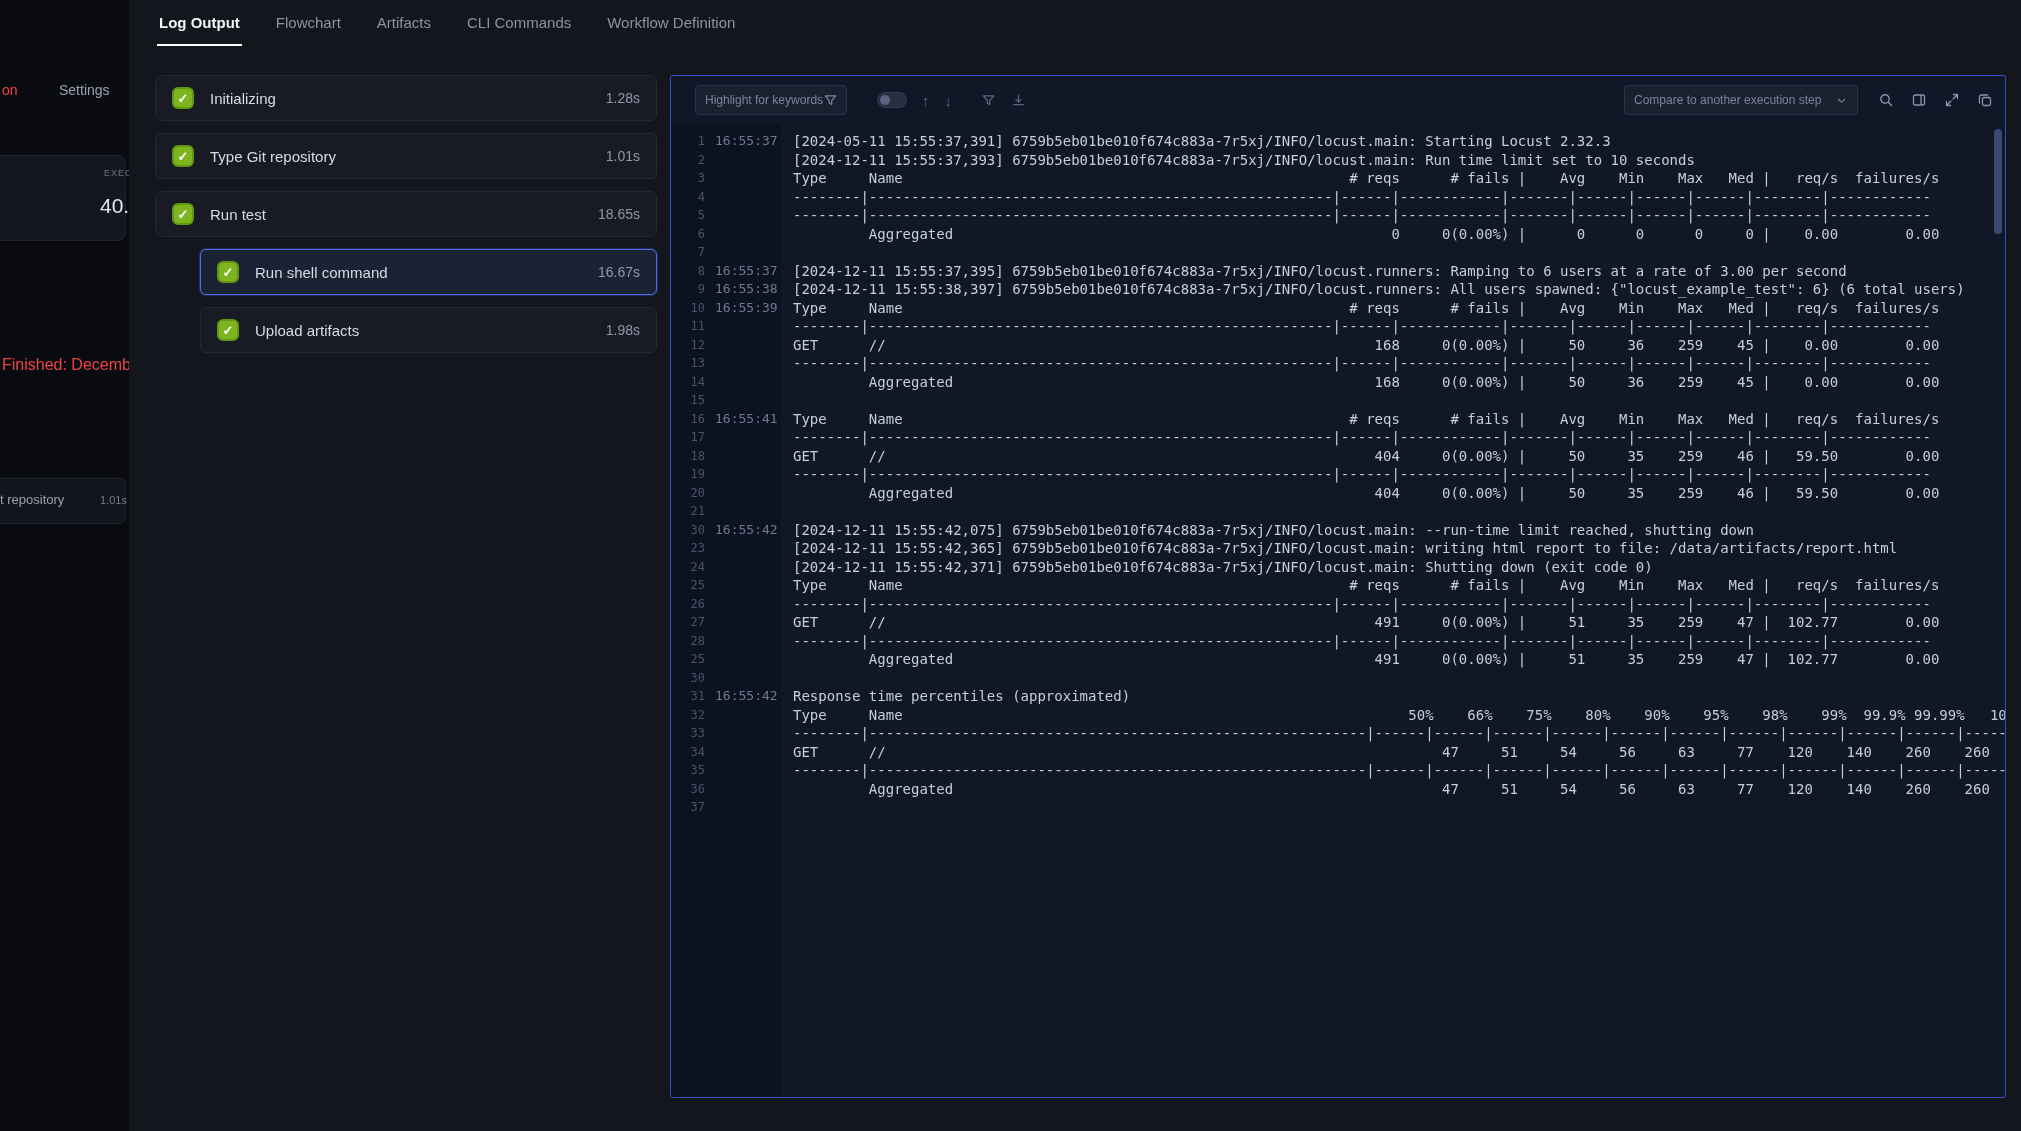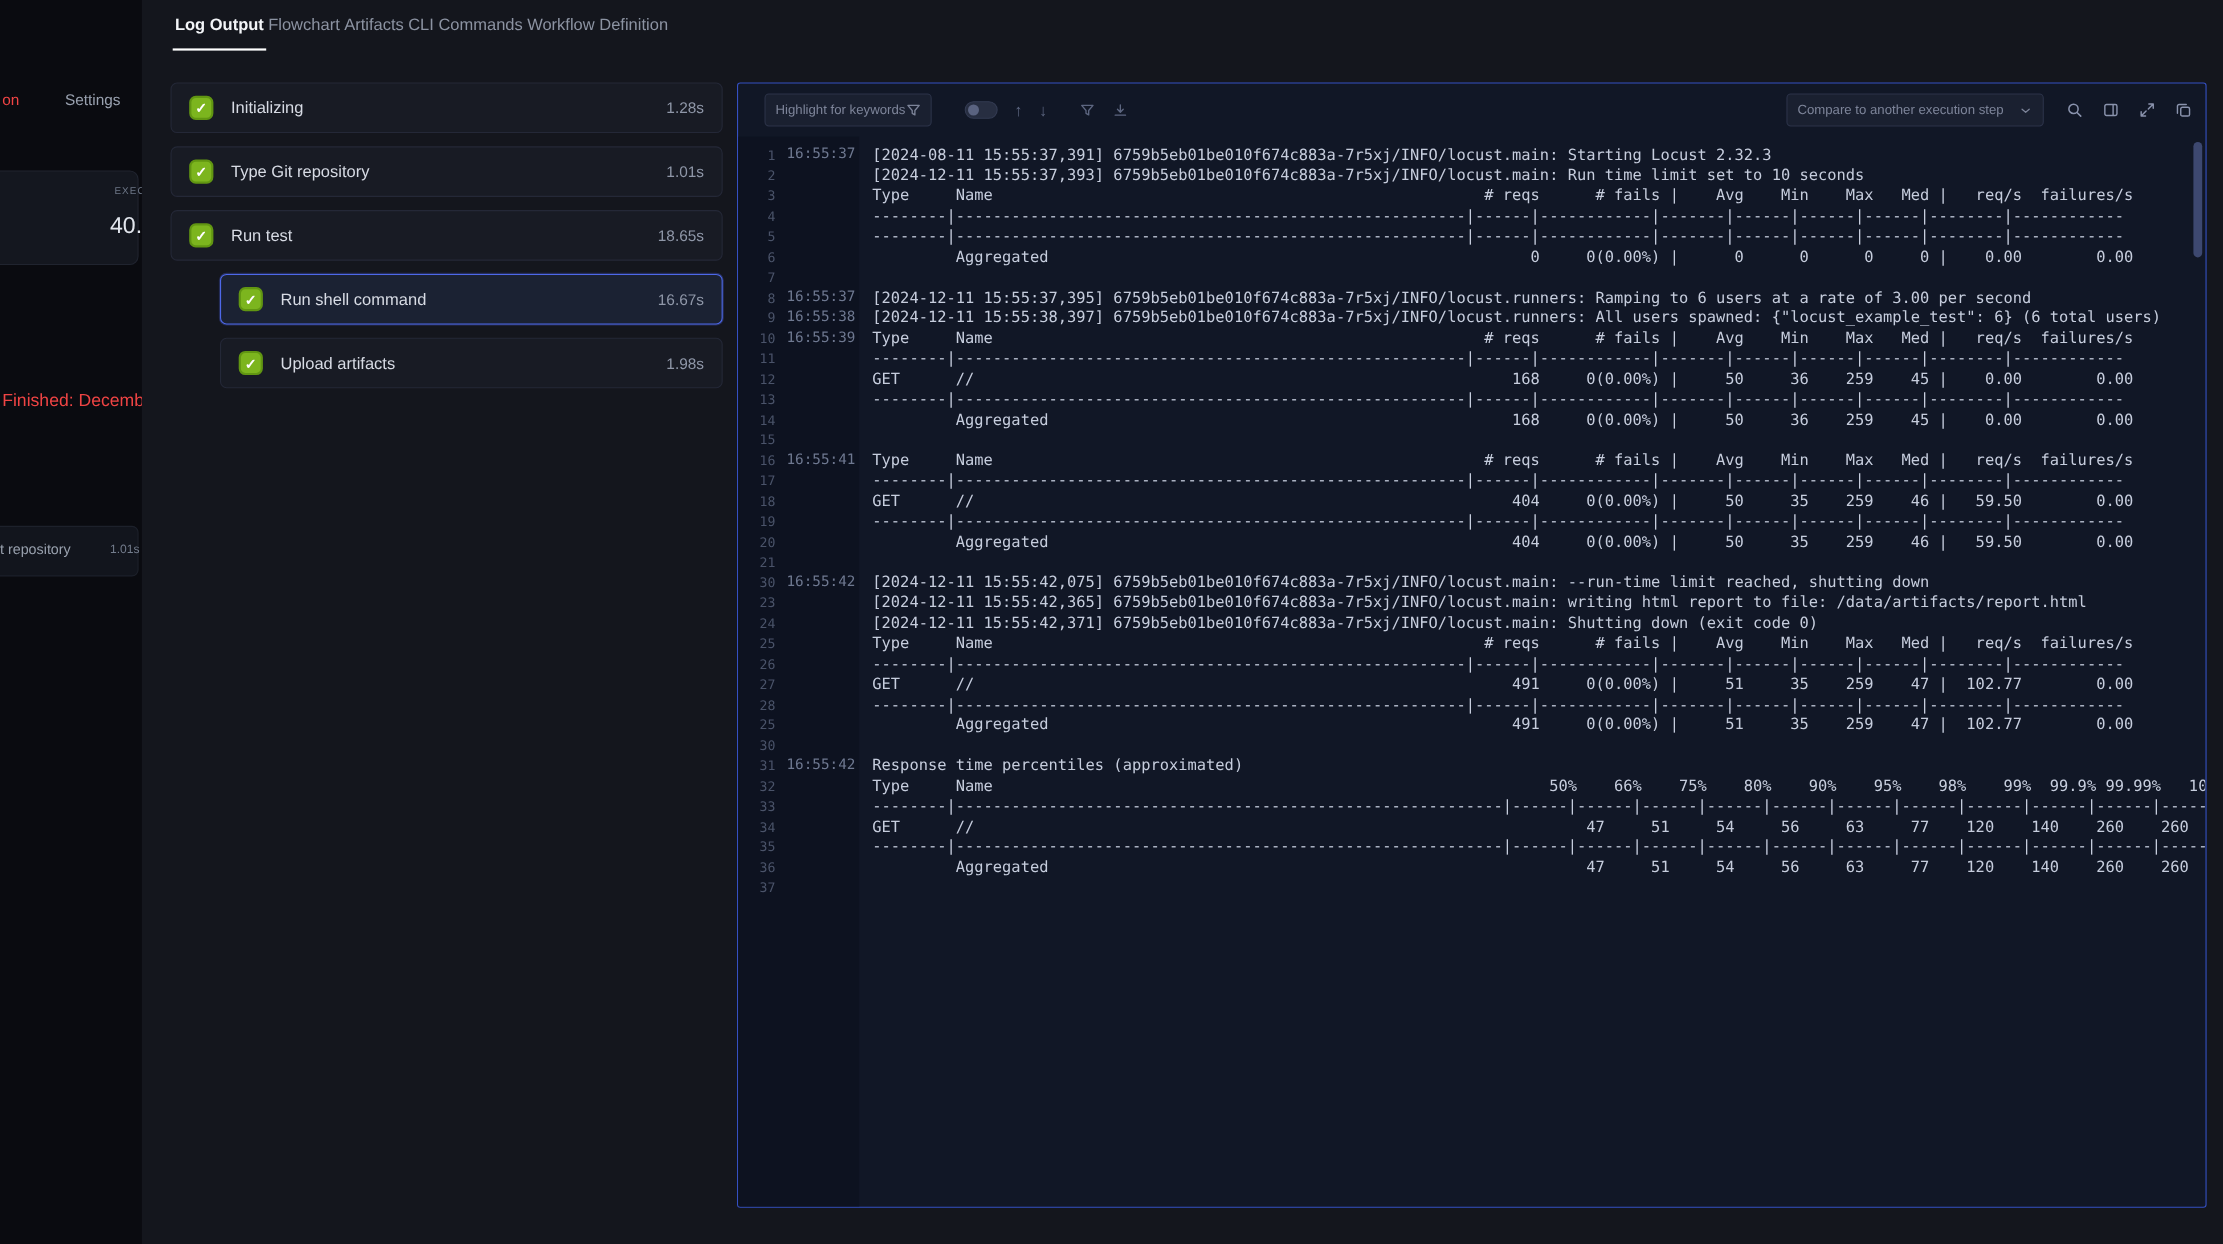--- a/index.html
+++ b/index.html
@@ -16,21 +16,21 @@
   .ls-exec{position:absolute;left:104px;top:168px;font-size:9px;letter-spacing:1px;color:#6d7686;white-space:nowrap;}
   .ls-val{position:absolute;left:100px;top:194px;font-size:21px;color:#e2e6ed;font-weight:500;white-space:nowrap;}
   .ls-finished{position:absolute;left:2px;top:356px;font-size:16px;color:#ef4444;white-space:nowrap;}
   .ls-rowcard{position:absolute;left:-34px;top:478px;width:160px;height:46px;background:#12151d;
               border:1px solid #1d212b;border-radius:6px;}
   .ls-rowtext{position:absolute;left:0;top:492px;font-size:13px;color:#98a0ad;white-space:nowrap;}
   .ls-rowtime{position:absolute;left:100px;top:494px;font-size:11px;color:#737c8c;white-space:nowrap;}
 
   
   .panel{position:absolute;left:129px;top:0;right:0;bottom:0;background:#14161d;}
-  .tabs{display:flex;padding:4px 0 0 28px;}
+  .tabs{display:flex;gap:32px;padding:4px 0 0 28px;}
   .tab{color:#8c93a2;font-size:15px;padding:10px 2px 13px;cursor:pointer;border-bottom:2px solid transparent;}
   .tab.active{color:#f3f5f8;font-weight:700;border-bottom:2px solid #ffffff;}
 
   
   .steps{position:absolute;top:75px;left:26px;width:502px;}
   .step{height:46px;display:flex;align-items:center;padding:0 16px;margin-bottom:12px;
         background:#181b24;border:1px solid #242837;border-radius:6px;cursor:pointer;}
   .step.indent{margin-left:45px;}
   .step.selected{background:#1b2233;border-color:#4e68e8;box-shadow:0 0 0 1px rgba(78,104,232,.3);}
   .check{width:22px;height:22px;border-radius:6px;background:#7cb51e;border:2px solid #619612;color:#fff;
@@ -182,21 +182,21 @@
               <rect x="5.5" y="5.5" width="8" height="8" rx="1.5" stroke="currentColor" stroke-width="1.3" fill="none"></rect>
               <path d="M10.5 3H4A1.5 1.5 0 0 0 2.5 4.5V11" stroke="currentColor" stroke-width="1.3" fill="none" stroke-linecap="round"></path>
             </svg>
           </button>
         </div>
       </div>
 
       <div class="logbody">
         <div class="gutter"></div>
         <div class="lines">
-            <div class="lrow"><span class="ln">1</span><span class="ts">16:55:37</span><span class="tx">[2024-08-11 15:55:37,391] 6759b5eb01be010f674c883a-7r5xj/INFO/locust.main: Starting Locust 2.32.3</span></div>
+            <div class="lrow"><span class="ln">1</span><span class="ts">16:55:37</span><span class="tx">[2024-05-11 15:55:37,391] 6759b5eb01be010f674c883a-7r5xj/INFO/locust.main: Starting Locust 2.32.3</span></div>
             <div class="lrow"><span class="ln">2</span><span class="ts"></span><span class="tx">[2024-12-11 15:55:37,393] 6759b5eb01be010f674c883a-7r5xj/INFO/locust.main: Run time limit set to 10 seconds</span></div>
             <div class="lrow"><span class="ln">3</span><span class="ts"></span><span class="tx">Type     Name                                                     # reqs      # fails |    Avg    Min    Max   Med |   req/s  failures/s</span></div>
             <div class="lrow"><span class="ln">4</span><span class="ts"></span><span class="tx">--------|-------------------------------------------------------|------|------------|-------|------|------|------|--------|------------</span></div>
             <div class="lrow"><span class="ln">5</span><span class="ts"></span><span class="tx">--------|-------------------------------------------------------|------|------------|-------|------|------|------|--------|------------</span></div>
             <div class="lrow"><span class="ln">6</span><span class="ts"></span><span class="tx">         Aggregated                                                    0     0(0.00%) |      0      0      0     0 |    0.00        0.00</span></div>
             <div class="lrow"><span class="ln">7</span><span class="ts"></span><span class="tx"></span></div>
             <div class="lrow"><span class="ln">8</span><span class="ts">16:55:37</span><span class="tx">[2024-12-11 15:55:37,395] 6759b5eb01be010f674c883a-7r5xj/INFO/locust.runners: Ramping to 6 users at a rate of 3.00 per second</span></div>
             <div class="lrow"><span class="ln">9</span><span class="ts">16:55:38</span><span class="tx">[2024-12-11 15:55:38,397] 6759b5eb01be010f674c883a-7r5xj/INFO/locust.runners: All users spawned: {"locust_example_test": 6} (6 total users)</span></div>
             <div class="lrow"><span class="ln">10</span><span class="ts">16:55:39</span><span class="tx">Type     Name                                                     # reqs      # fails |    Avg    Min    Max   Med |   req/s  failures/s</span></div>
             <div class="lrow"><span class="ln">11</span><span class="ts"></span><span class="tx">--------|-------------------------------------------------------|------|------------|-------|------|------|------|--------|------------</span></div>

